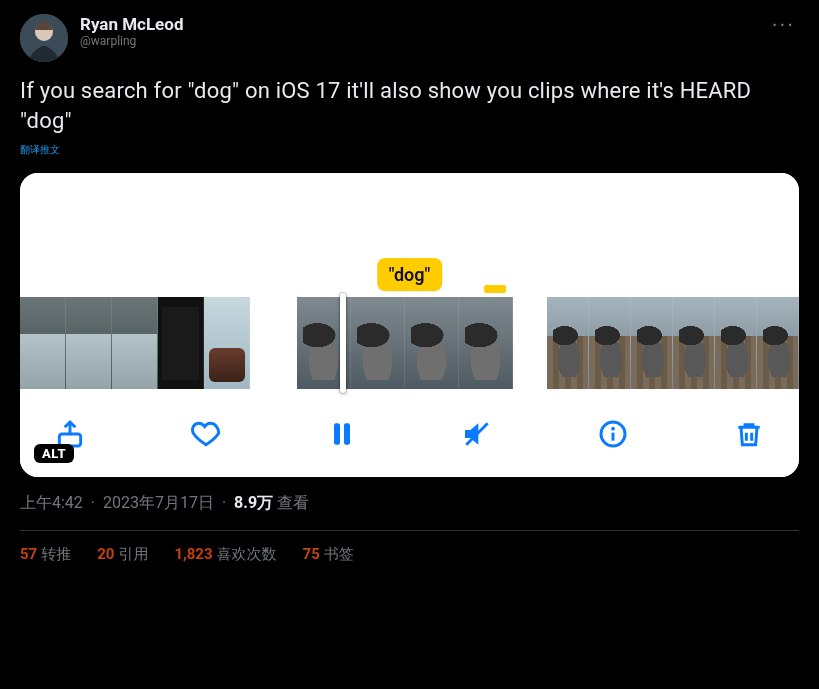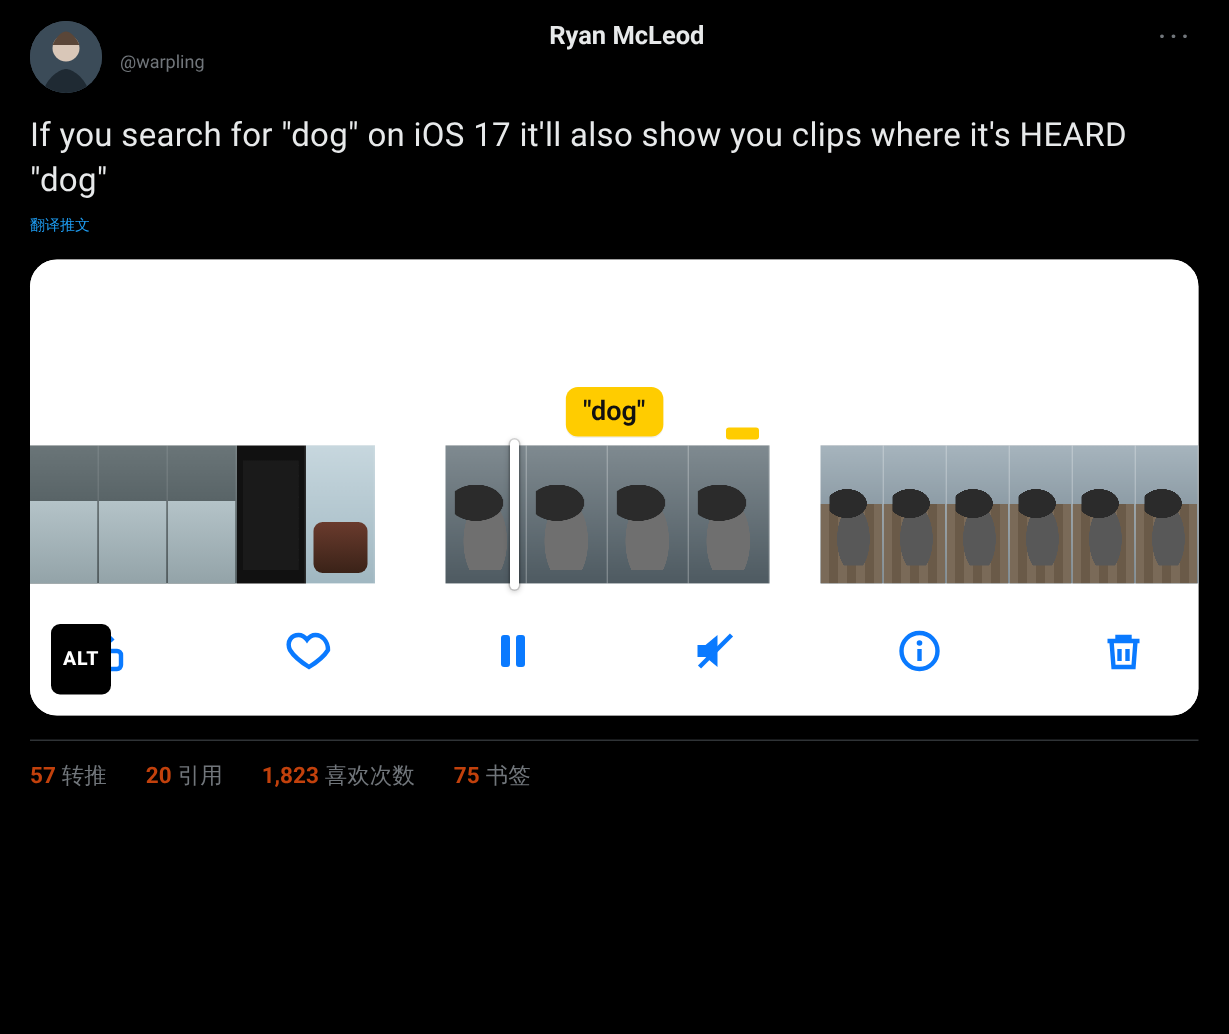--- a/index.html
+++ b/index.html
@@ -28,21 +28,20 @@
     overflow: hidden;
     flex-shrink: 0;
     position: relative;
   }
   .avatar svg { width: 100%; height: 100%; }
   .names { flex: 1; }
   .display-name {
     font-weight: 700;
     font-size: 17px;
     color: #e7e9ea;
-    text-align: center;
   }
   .handle {
     font-weight: 400;
     font-size: 12px;
     color: #71767b;
   }
   .more {
     color: #71767b;
     font-size: 22px;
     letter-spacing: 2px;
@@ -191,21 +190,21 @@
   .ctrl svg { width: 32px; height: 32px; stroke: #0a7aff; fill: none; stroke-width: 2.2; }
   .ctrl .fill { fill: #0a7aff; stroke: none; }
   .alt-badge {
     position: absolute;
     left: 14px;
     bottom: 14px;
     background: #000;
     color: #fff;
     font-size: 13px;
     font-weight: 800;
-    padding: 16px 8px;
+    padding: 2px 8px;
     border-radius: 6px;
     letter-spacing: 0.5px;
   }
   .meta {
     color: #71767b;
     font-size: 16px;
     margin-top: 16px;
   }
   .meta .sep { padding: 0 4px; }
   .meta .views-num { color: #e7e9ea; font-weight: 700; }
@@ -315,20 +314,28 @@
       <span class="ctrl">
         <svg viewBox="0 0 24 24">
             <path d="M4 7h16M9 7V5h6v2M6 7l1 13h10l1-13M10 11v6M14 11v6"></path>
           </svg>
       </span>
     </div>
 
     <div class="alt-badge">ALT</div>
   </div>
 
+  <div class="meta">
+    <span>上午4:42</span>
+    <span class="sep">·</span>
+    <span>2023年7月17日</span>
+    <span class="sep">·</span>
+    <span class="views-num">8.9万</span>
+    <span>查看</span>
+  </div>
 
   <div class="divider"></div>
 
   <div class="stats">
     <span class="stat">
       <span class="num">57</span><span>转推</span>
     </span>
     <span class="stat">
       <span class="num">20</span><span>引用</span>
     </span>

